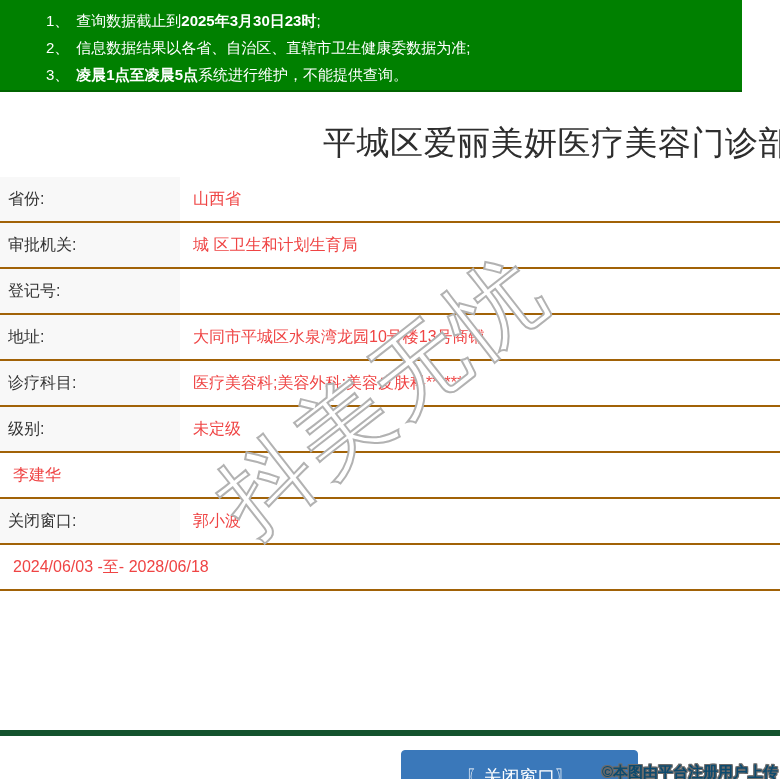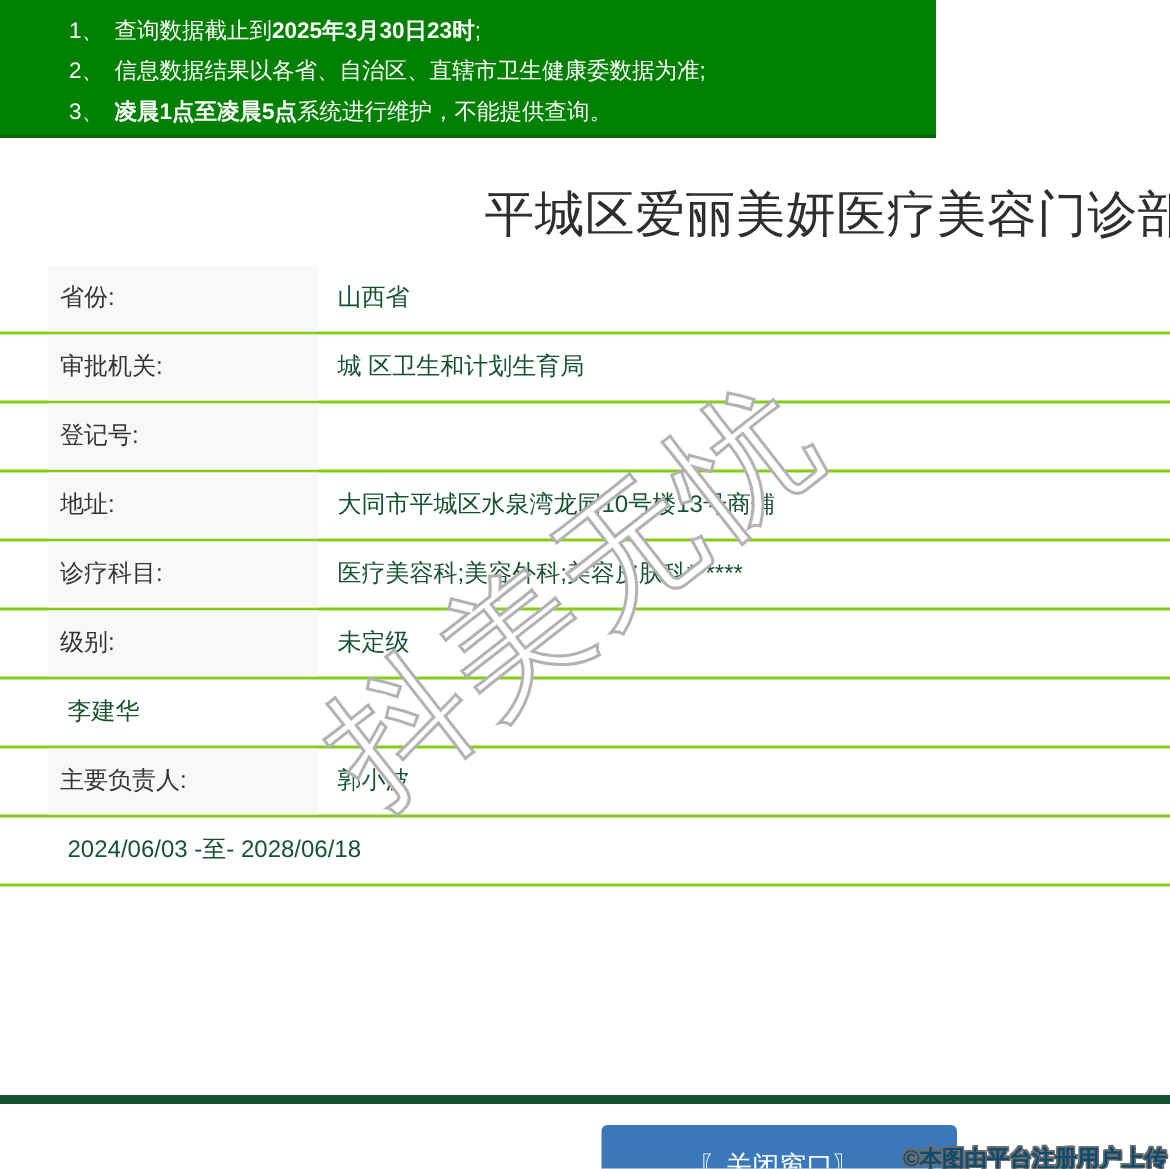--- a/index.html
+++ b/index.html
@@ -9,21 +9,21 @@
     width: 780px; height: 779px;
     overflow: hidden;
     background: #ffffff;
     font-family: "Liberation Sans", "DejaVu Sans", sans-serif;
     color: #333333;
   }
 
   
   .banner {
     position: absolute; left: 0; top: 0;
-    width: 624px; height: 92px;
+    width: 742px; height: 92px;
     background: #008000;
     border-bottom: 2px solid #006400;
     color: #ffffff;
     padding: 7px 10px 0 46px;
     font-size: 15px;
   }
   .banner-line { line-height: 27px; white-space: nowrap; }
   .banner-line .num { margin-right: 7px; }
   .banner-line b { font-weight: bold; }
 
@@ -35,37 +35,36 @@
     white-space: nowrap;
     letter-spacing: 0.5px;
     margin-left: 40px;
   }
 
   
   .info-table { position: absolute; left: 0; top: 177px; width: 780px; }
   .info-row {
     display: flex;
     height: 46px;
-    border-bottom: 2px solid #84cc16;
-    padding-left: 32px;
+    border-bottom: 2px solid #a16207;
   }
   .info-label {
     width: 180px; min-width: 180px;
     background: #f8f8f8;
     padding-left: 8px;
     line-height: 44px;
     font-size: 16px;
     color: #333333;
   }
   .info-value {
     flex: 1;
     padding-left: 13px;
     line-height: 44px;
     font-size: 16px;
-    color: #14532d;
+    color: #ef4444;
     white-space: nowrap;
   }
 
   
   .watermark-svg {
     position: absolute; left: 132px; top: 195px;
     width: 500px; height: 400px;
     pointer-events: none;
   }
 
@@ -138,21 +137,21 @@
     <div class="info-value">医疗美容科;美容外科;美容皮肤科******</div>
   </div>
   <div class="info-row">
     <div class="info-label">级别:</div>
     <div class="info-value">未定级</div>
   </div>
   <div class="info-row">
     <div class="info-value">李建华</div>
   </div>
   <div class="info-row">
-    <div class="info-label">主要负责人:</div>
+    <div class="info-label">关闭窗口:</div>
     <div class="info-value">郭小波</div>
   </div>
   <div class="info-row">
     <div class="info-value">2024/06/03 -至- 2028/06/18</div>
   </div>
 </div>
 
 <svg class="watermark-svg" viewBox="0 0 500 400" xmlns="http://www.w3.org/2000/svg">
   <text x="250" y="232" transform="rotate(-38 250 200)" font-size="92" fill="#ffffff" stroke="#b2b2b2" stroke-width="2" letter-spacing="4" text-anchor="middle" font-family="Liberation Sans, DejaVu Sans, sans-serif">抖美无忧</text>
 </svg>

